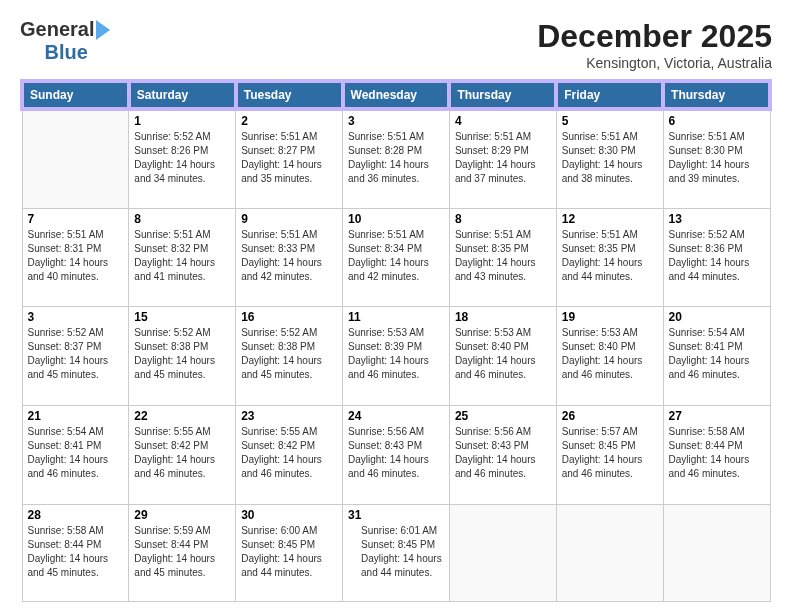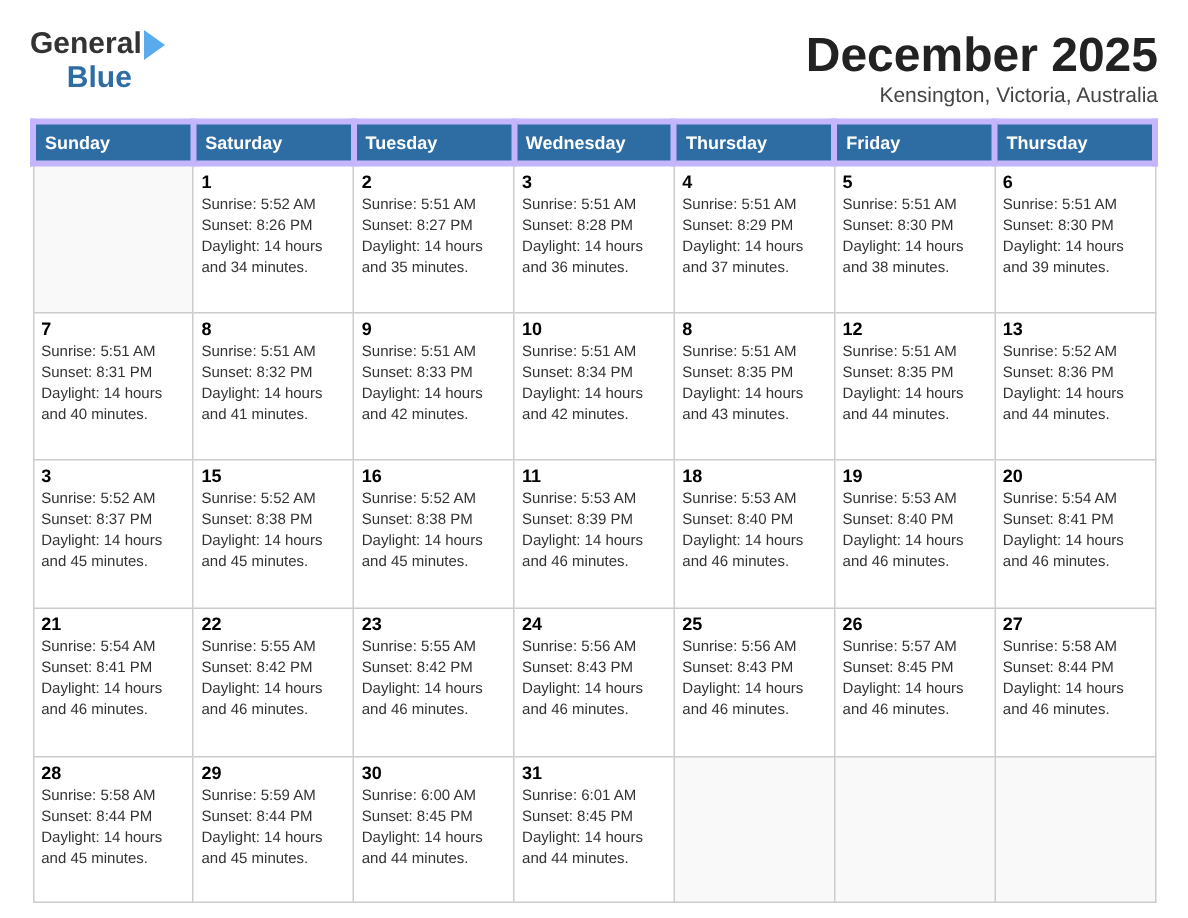--- a/index.html
+++ b/index.html
@@ -340,21 +340,21 @@
           </td>
           <td>
             <span class="day-num">30</span>
             <div class="day-info" style="white-space: pre-line;">Sunrise: 6:00 AM
 Sunset: 8:45 PM
 Daylight: 14 hours
 and 44 minutes.</div>
           </td>
           <td>
             <span class="day-num">31</span>
-            <div class="day-info" style="white-space: pre-line;">Sunrise: 6:01 AM
+            <div class="day-info" style="white-space: pre-line; margin-left: 13px;">Sunrise: 6:01 AM
 Sunset: 8:45 PM
 Daylight: 14 hours
 and 44 minutes.</div>
           </td>
           <td class="empty"></td>
           <td class="empty"></td>
           <td class="empty"></td>
         </tr>
       </tbody>
   </table>

